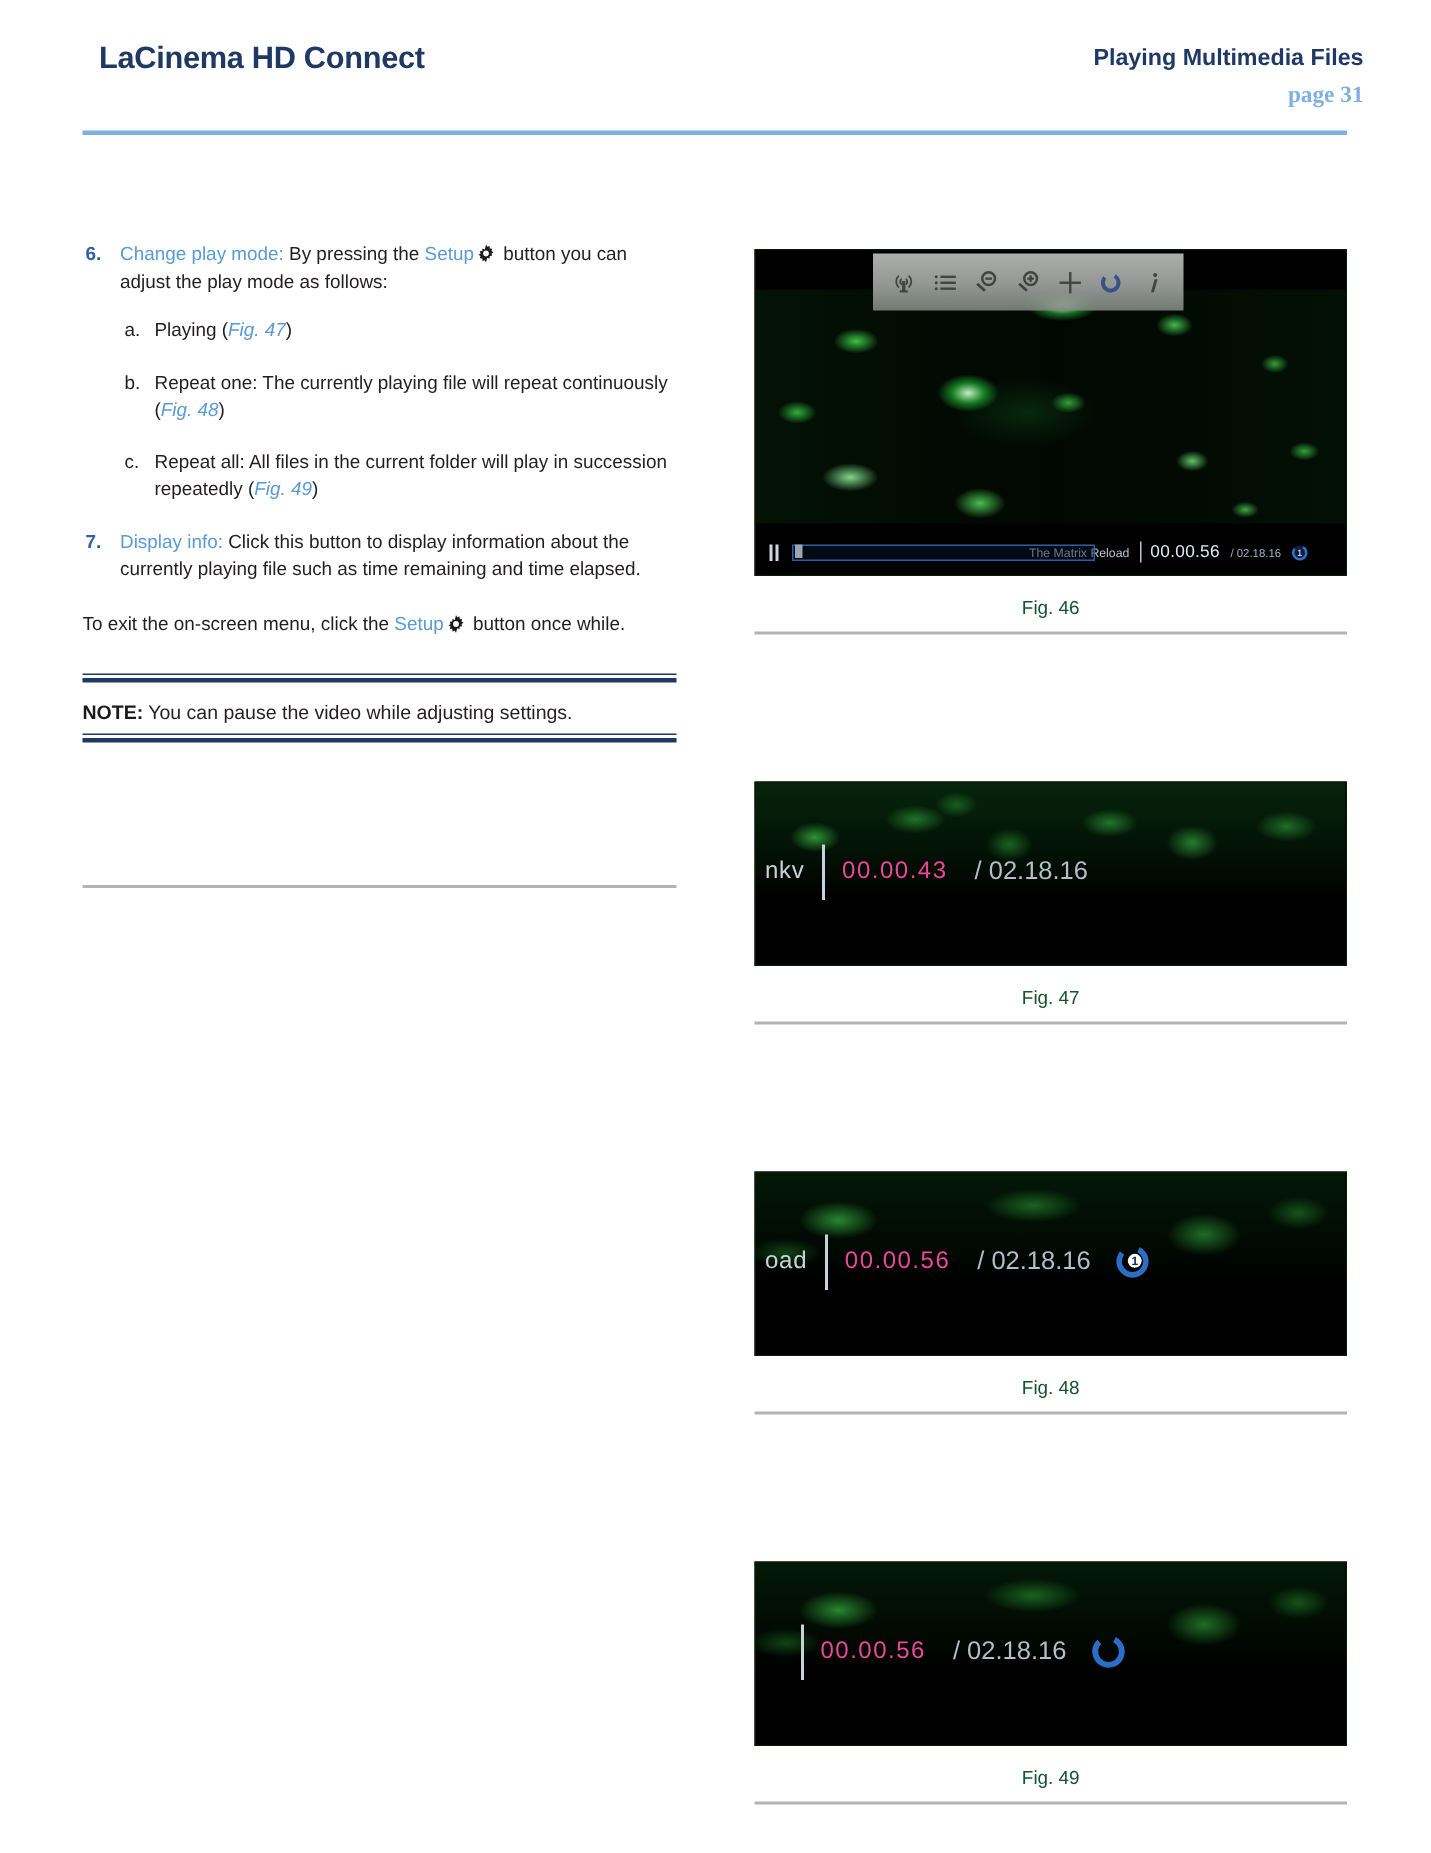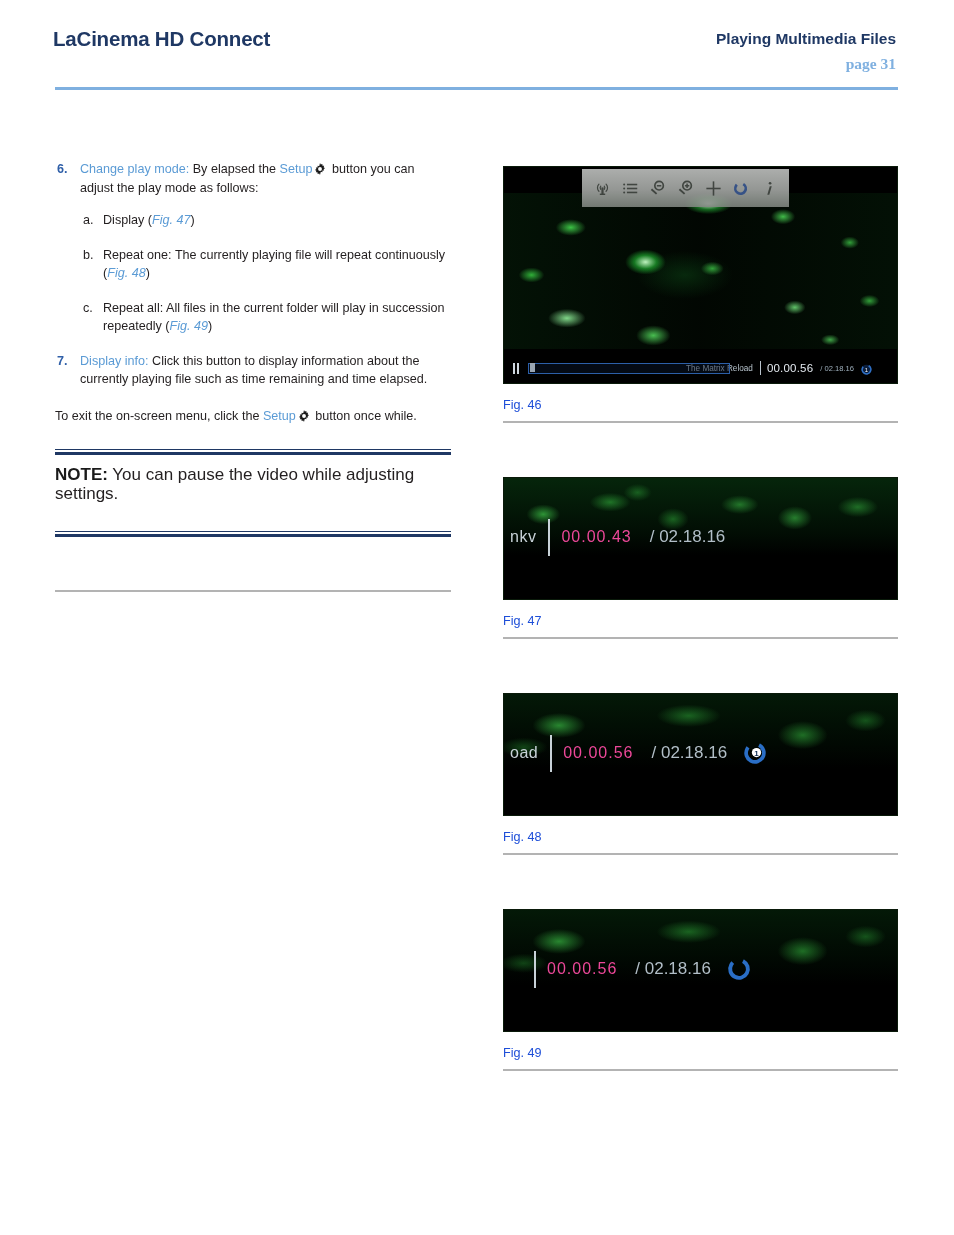--- a/index.html
+++ b/index.html
@@ -12,21 +12,21 @@
     height: 1235px;
     position: relative;
     font-family: "Liberation Sans", sans-serif;
     color: #231f20;
     overflow: hidden;
   }
 
   
   #page-header {
     position: absolute;
-    left: 53px;
+    left: 66px;
     top: 26px;
     width: 843px;
     height: 62px;
   }
   .hdr-left {
     position: absolute;
     left: 0;
     top: 0;
     text-align: left;
   }
@@ -150,24 +150,24 @@
   }
   .rule-thick {
     height: 3px;
     background: #1f3864;
     width: 100%;
   }
   .rule-gap {
     height: 2px;
   }
   .note-body {
-    font-size: 17px;
+    font-size: 13px;
     line-height: 18.5px;
     color: #231f20;
-    padding: 11px 0 28px 0;
+    padding: 11px 0 4px 0;
   }
   .note-label {
     font-weight: bold;
     color: #1a1a1a;
   }
   #bottom-gray-rule {
     position: absolute;
     left: 55px;
     top: 590px;
     width: 396px;
@@ -181,43 +181,44 @@
     left: 503px;
     top: 166px;
     width: 395px;
   }
   .figure {
     position: relative;
     margin-bottom: 0;
   }
   .fig-caption {
     font-size: 12.6px;
-    color: #1d4ed8;
+    color: #14532d;
     padding-top: 14px;
     padding-bottom: 9px;
+    text-align: center;
   }
   .fig-rule {
     height: 2px;
     background: #b3b3b3;
     width: 100%;
   }
   .fig-spacer {
     height: 54px;
   }
 
   
   .shot {
     position: relative;
     width: 393px;
     overflow: hidden;
     background: #000;
     border: 1px solid #0a1a0a;
   }
   .shot46 { height: 216px; }
-  .shot-strip { height: 121px; }
+  .shot-strip { height: 121px; margin-top: 44px; }
 
   .bg-matrix {
     position: absolute;
     left: 0; top: 0; right: 0; bottom: 0;
     background-color: #010401;
     background-image:
       radial-gradient(ellipse 26px 16px at 36% 44%, rgba(200,255,200,0.95) 0%, rgba(40,210,60,0.55) 42%, rgba(0,0,0,0) 78%),
       radial-gradient(ellipse 30px 13px at 52% 17%, rgba(225,255,225,0.9) 0%, rgba(40,200,60,0.5) 45%, rgba(0,0,0,0) 80%),
       radial-gradient(ellipse 20px 11px at 17% 28%, rgba(70,225,80,0.85) 0%, rgba(0,0,0,0) 75%),
       radial-gradient(ellipse 17px 10px at 7% 50%, rgba(60,215,70,0.8) 0%, rgba(0,0,0,0) 75%),
@@ -420,29 +421,29 @@
   <div class="hdr-right">
     <div class="hdr-section">Playing Multimedia Files</div>
     <div class="hdr-page">page 31</div>
   </div>
 </div>
 <div id="header-rule"></div>
 
 <div id="left-column">
 
   <div class="num-item">
-    <span class="num-marker">6.</span><span class="lead-blue">Change play mode:</span><span> By elapsed the </span><span class="lead-blue">Setup</span><span class="gear"><svg viewBox="0 0 24 24" width="14" height="14" aria-hidden="true">
+    <span class="num-marker">6.</span><span class="lead-blue">Change play mode:</span><span> By pressing the </span><span class="lead-blue">Setup</span><span class="gear"><svg viewBox="0 0 24 24" width="14" height="14" aria-hidden="true">
           <path fill="#1a1a1a" d="M12 1.8l1.35 2.5 2.7-.88.2 2.84 2.84.2-.88 2.7 2.5 1.35-2.5 1.35.88 2.7-2.84.2-.2 2.84-2.7-.88L12 22.2l-1.35-2.5-2.7.88-.2-2.84-2.84-.2.88-2.7L3.29 13.5l2.5-1.35-.88-2.7 2.84-.2.2-2.84 2.7.88z"></path>
           <circle cx="12" cy="12" r="3.3" fill="#ffffff"></circle>
         </svg></span><span> button you can adjust the play mode as follows:</span>
   </div>
 
   <div class="alpha-list">
     <div class="alpha-item" style="margin-top:14px;">
-      <span class="alpha-marker">a.</span><span>Display (</span><span class="figref">Fig. 47</span><span>)</span>
+      <span class="alpha-marker">a.</span><span>Playing (</span><span class="figref">Fig. 47</span><span>)</span>
     </div>
     <div class="alpha-item" style="margin-top:16px;">
       <span class="alpha-marker">b.</span><span>Repeat one: The currently playing file will repeat continuously (</span><span class="figref">Fig. 48</span><span>)</span>
     </div>
     <div class="alpha-item" style="margin-top:16px;">
       <span class="alpha-marker">c.</span><span>Repeat all: All files in the current folder will play in succession repeatedly (</span><span class="figref">Fig. 49</span><span>)</span>
     </div>
   </div>
 
   <div class="num-item" style="margin-top:16px;">

